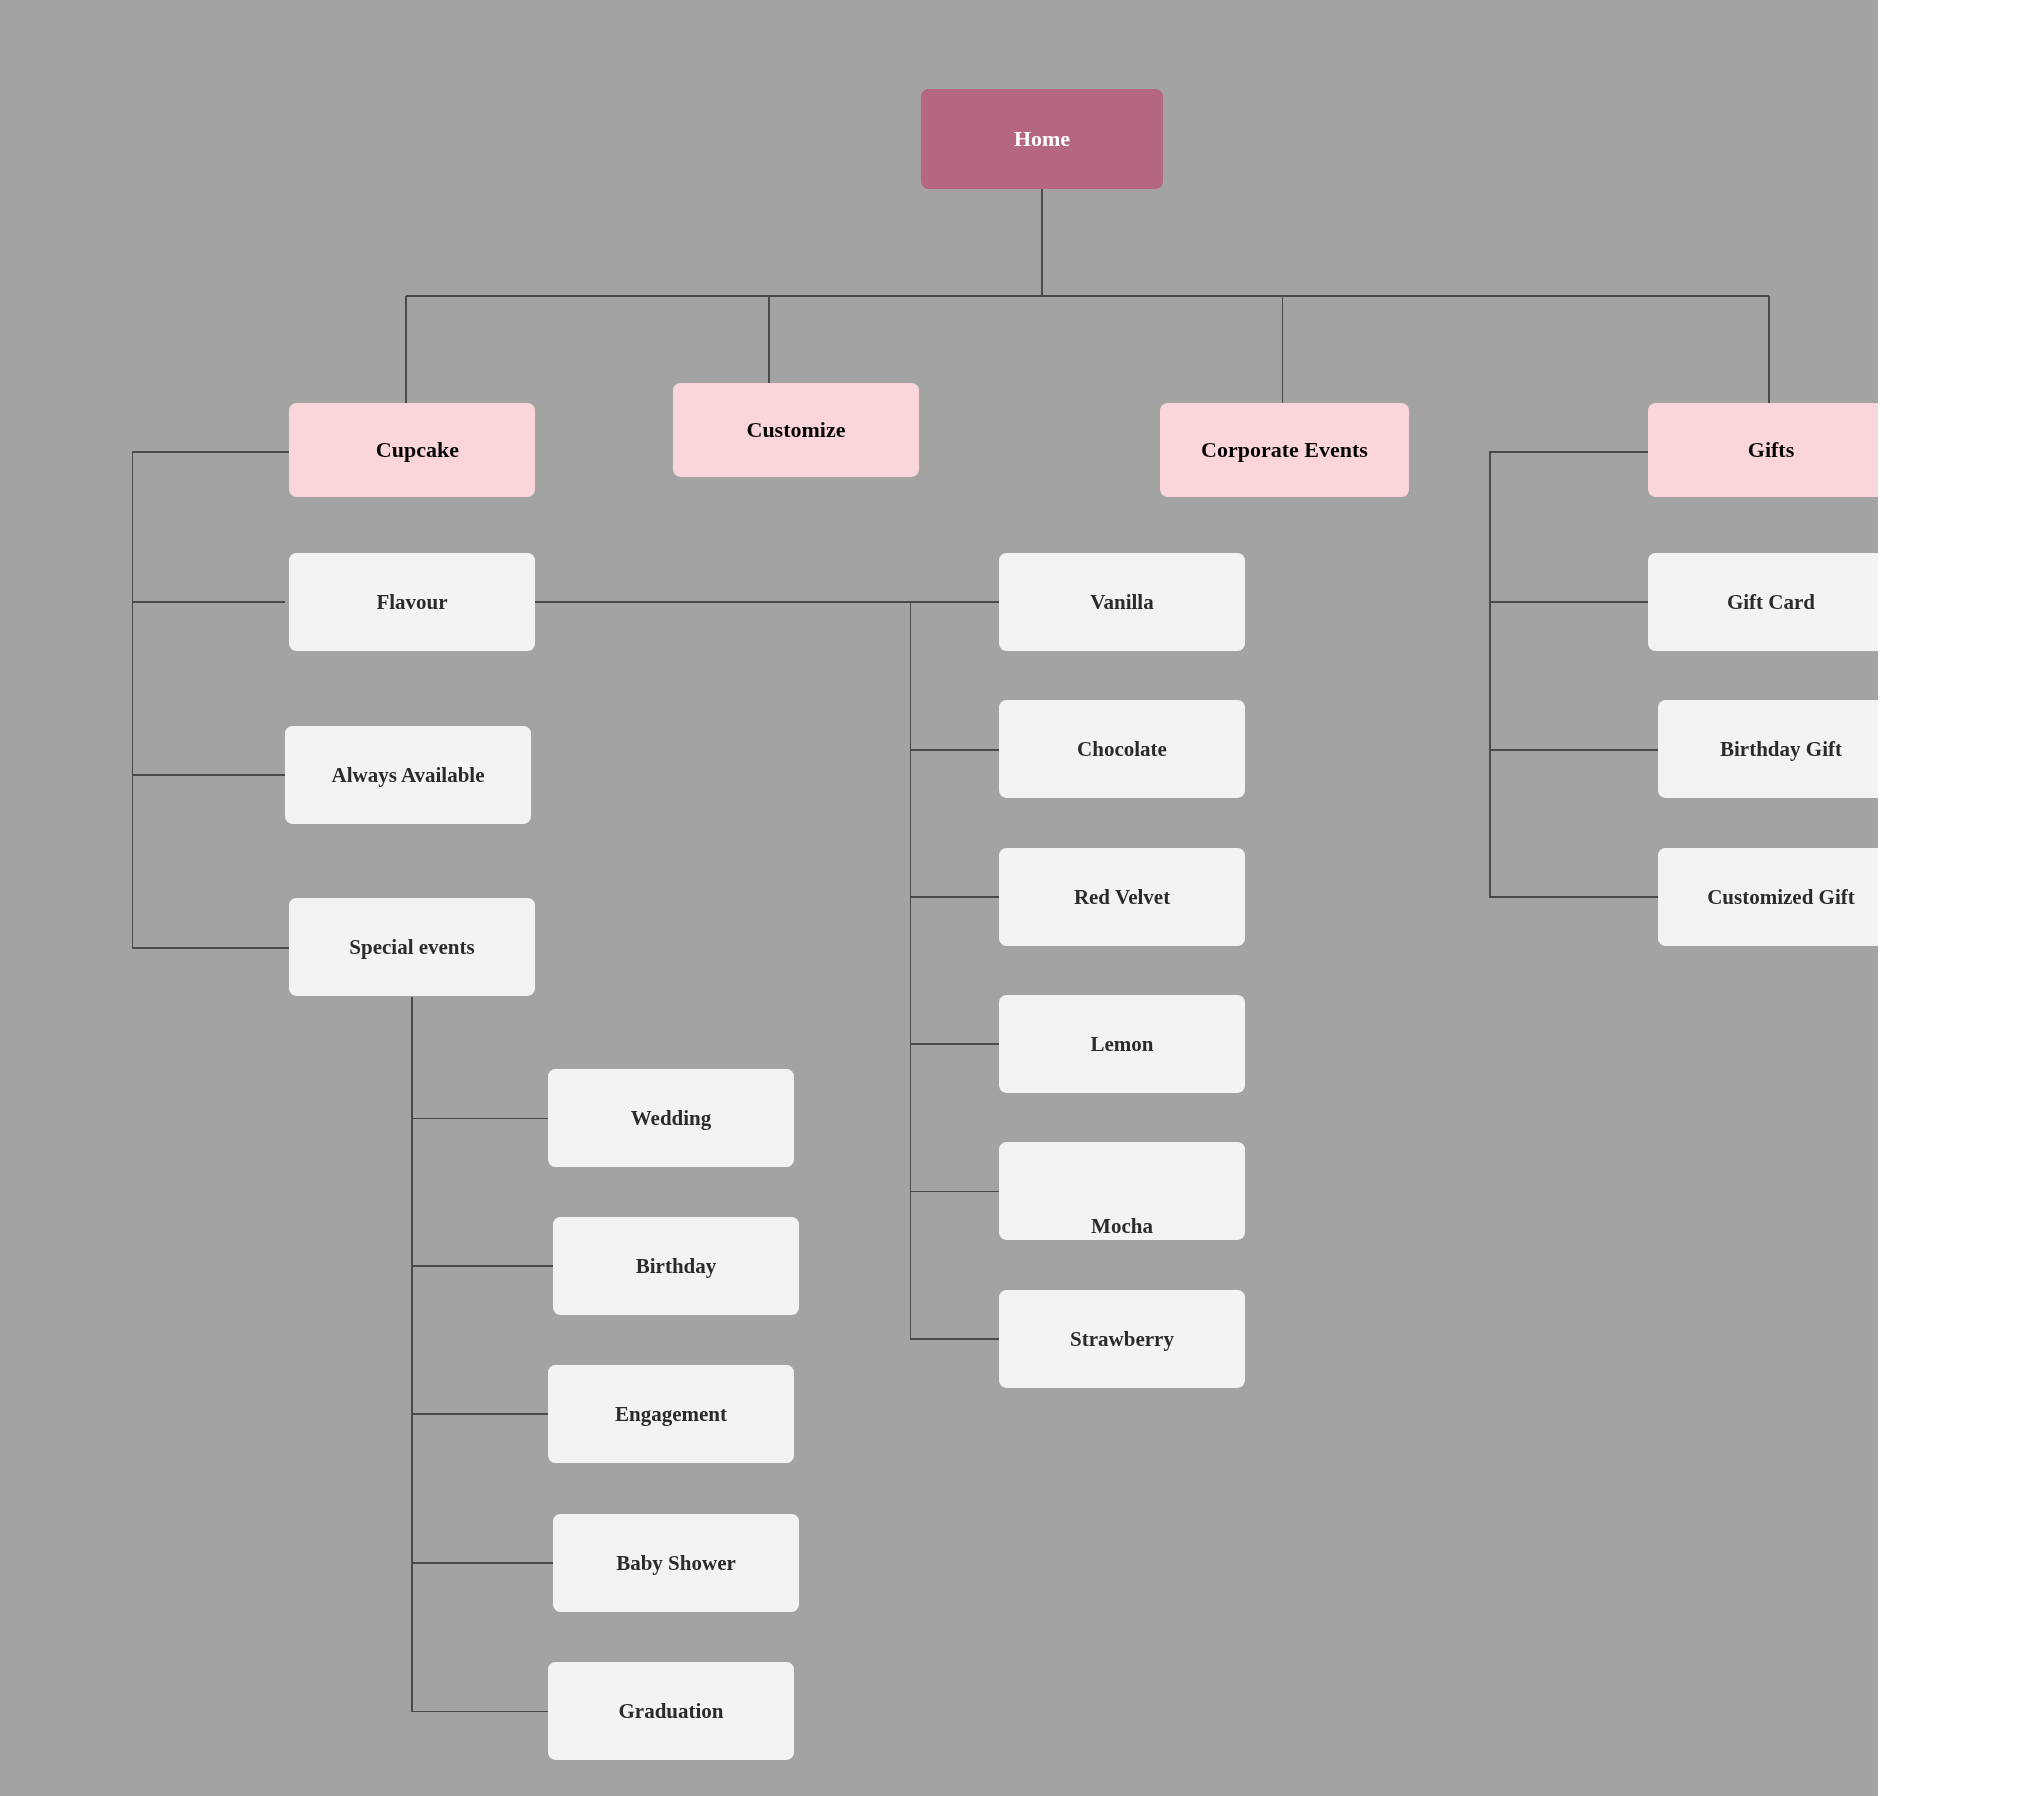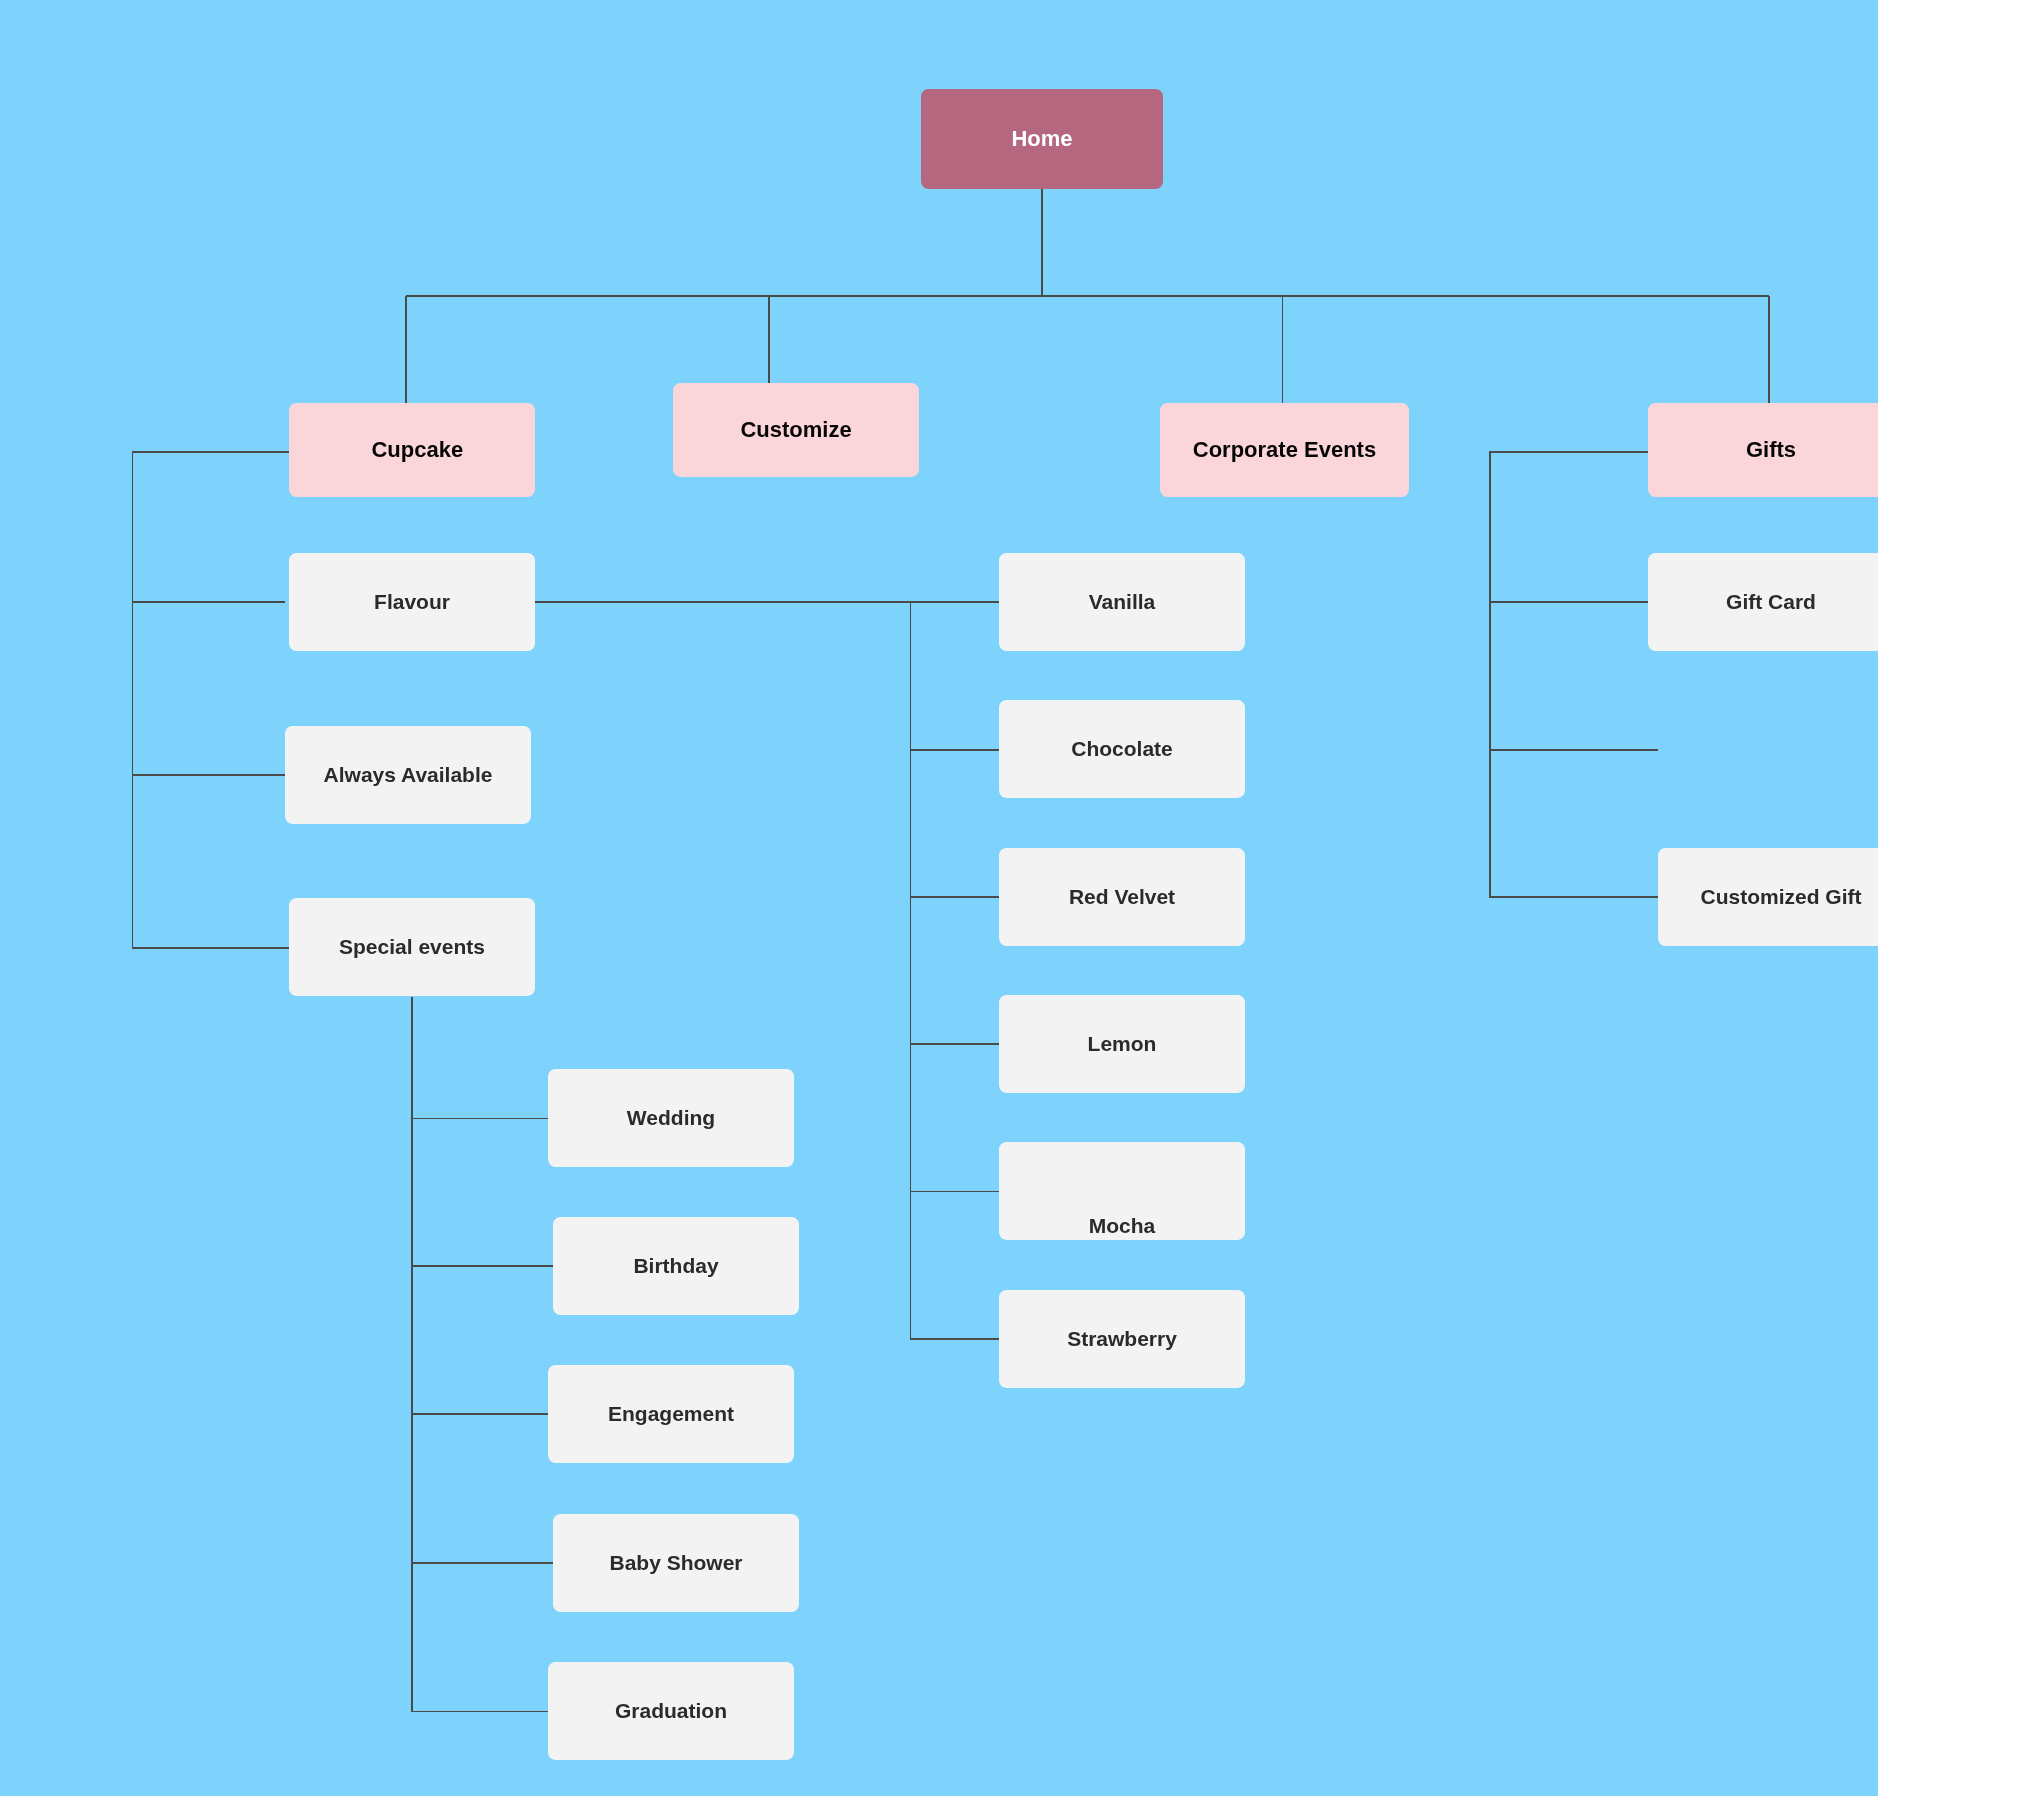--- a/index.html
+++ b/index.html
@@ -4,22 +4,22 @@
 <style>
   html, body {
     margin: 0;
     padding: 0;
     background: #ffffff;
   }
   #canvas {
     position: relative;
     width: 1878px;
     height: 1797px;
-    background: #7dd3fc;
-    font-family: Liberation Sans, sans-serif;
+    background: #a3a3a3;
+    font-family: Liberation Serif, serif;
     overflow: hidden;
   }
   #connectors {
     position: absolute;
     left: 0;
     top: 0;
     width: 2035px;
     height: 1797px;
     pointer-events: none;
   }
@@ -154,18 +154,21 @@
   <div class="node lvl-leaf" style="left:553px; top:1514px; width:246px; height:98px;">
     <span class="node-label">Baby Shower</span>
   </div>
   <div class="node lvl-leaf" style="left:548px; top:1662px; width:246px; height:98px;">
     <span class="node-label">Graduation</span>
   </div>
 
   <div class="node lvl-leaf" style="left:1648px; top:553px; width:246px; height:98px;">
     <span class="node-label">Gift Card</span>
   </div>
+  <div class="node lvl-leaf" style="left:1658px; top:700px; width:246px; height:98px;">
+    <span class="node-label">Birthday Gift</span>
+  </div>
   <div class="node lvl-leaf" style="left:1658px; top:848px; width:246px; height:98px;">
     <span class="node-label">Customized Gift</span>
   </div>
 
 </div>
 
 
 </body></html>

